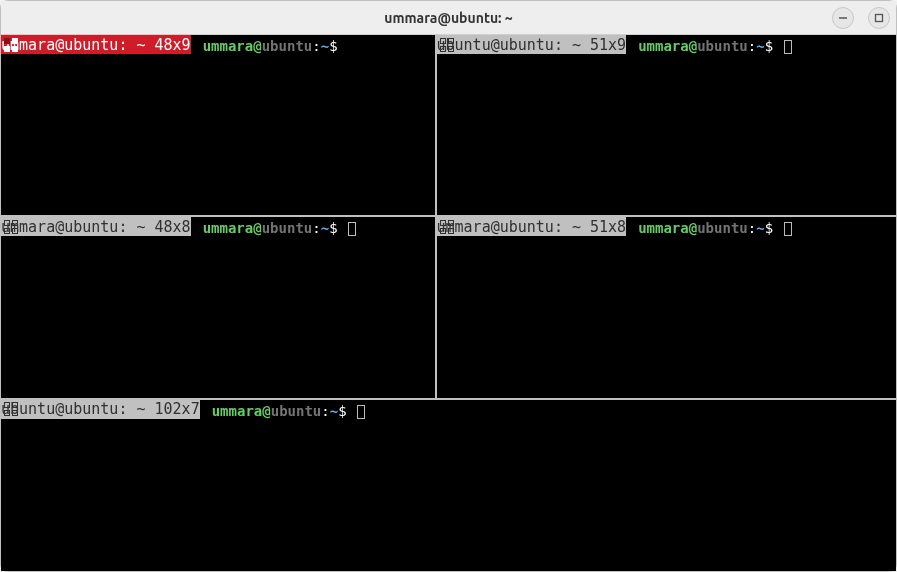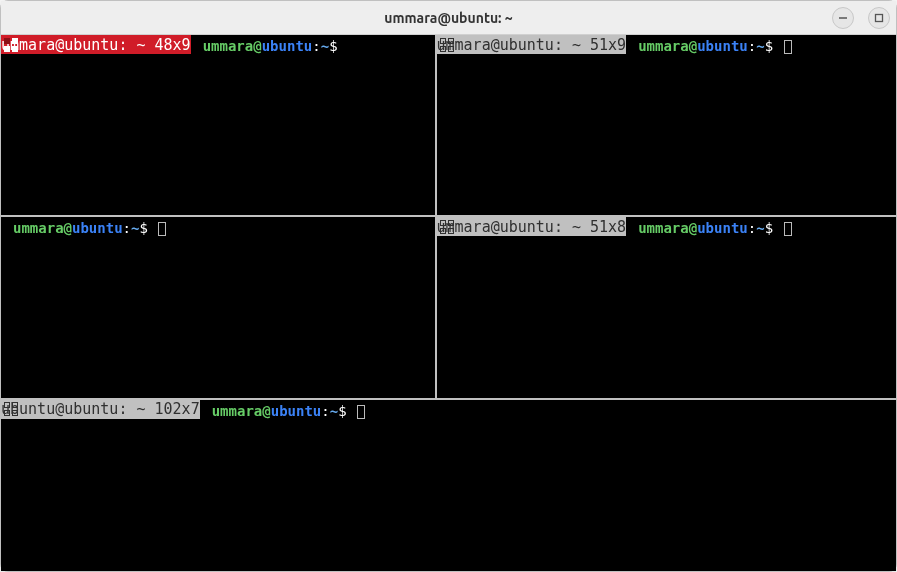--- a/index.html
+++ b/index.html
@@ -108,21 +108,21 @@
   .pane-body {
     flex: 1;
     background: #000;
     padding: 2px 4px;
     white-space: pre;
     line-height: 1.35;
     font-size: 14px;
     overflow: hidden;
   }
   .prompt-user { color: #66cc66; font-weight: bold; margin-left: 8px; }
-  .prompt-host { color: #3b82f6; font-weight: bold; }
+  .prompt-host { color: #737373; font-weight: bold; }
   .prompt-at   { color: #66cc66; font-weight: bold; }
   .prompt-path { color: #66aaee; font-weight: bold; }
   .prompt-sep  { color: #ffffff; }
   .prompt-dollar { color: #ffffff; }
   .cursor {
     display: inline-block;
     width: 8px;
     height: 14px;
     border: 1px solid #bbbbbb;
     vertical-align: text-bottom;
@@ -175,32 +175,43 @@
       <div class="pane right-col">
         <div class="pane-title">
           <span class="pane-icon">
             <svg width="14" height="14" viewBox="0 0 14 14">
               <rect x="0.5" y="0.5" width="5" height="5" fill="none" stroke="#303030"></rect>
               <rect x="8.5" y="0.5" width="5" height="5" fill="none" stroke="#303030"></rect>
               <rect x="0.5" y="8.5" width="5" height="5" fill="none" stroke="#303030"></rect>
               <rect x="8.5" y="8.5" width="5" height="5" fill="none" stroke="#303030"></rect>
             </svg>
           </span>
-          <span>ummara@ubuntu: ~ 51x9</span>
+          <span>ubuntu@ubuntu: ~ 51x9</span>
         </div>
         <div class="pane-body"><span class="prompt-user">ummara</span><span class="prompt-at">@</span><span class="prompt-host">ubuntu</span><span class="prompt-sep">:</span><span class="prompt-path">~</span><span class="prompt-dollar">$</span> <span class="cursor"></span></div>
       </div>
 
     </div>
 
     <div class="gap-h"></div>
 
     <div class="row">
 
       <div class="pane">
+        <div class="pane-title">
+          <span class="pane-icon">
+            <svg width="14" height="14" viewBox="0 0 14 14">
+              <rect x="0.5" y="0.5" width="5" height="5" fill="none" stroke="#303030"></rect>
+              <rect x="8.5" y="0.5" width="5" height="5" fill="none" stroke="#303030"></rect>
+              <rect x="0.5" y="8.5" width="5" height="5" fill="none" stroke="#303030"></rect>
+              <rect x="8.5" y="8.5" width="5" height="5" fill="none" stroke="#303030"></rect>
+            </svg>
+          </span>
+          <span>ummara@ubuntu: ~ 48x8</span>
+        </div>
         <div class="pane-body"><span class="prompt-user">ummara</span><span class="prompt-at">@</span><span class="prompt-host">ubuntu</span><span class="prompt-sep">:</span><span class="prompt-path">~</span><span class="prompt-dollar">$</span> <span class="cursor"></span></div>
       </div>
 
       <div class="gap-v"></div>
 
       <div class="pane right-col">
         <div class="pane-title">
           <span class="pane-icon">
             <svg width="14" height="14" viewBox="0 0 14 14">
               <rect x="0.5" y="0.5" width="5" height="5" fill="none" stroke="#303030"></rect>

